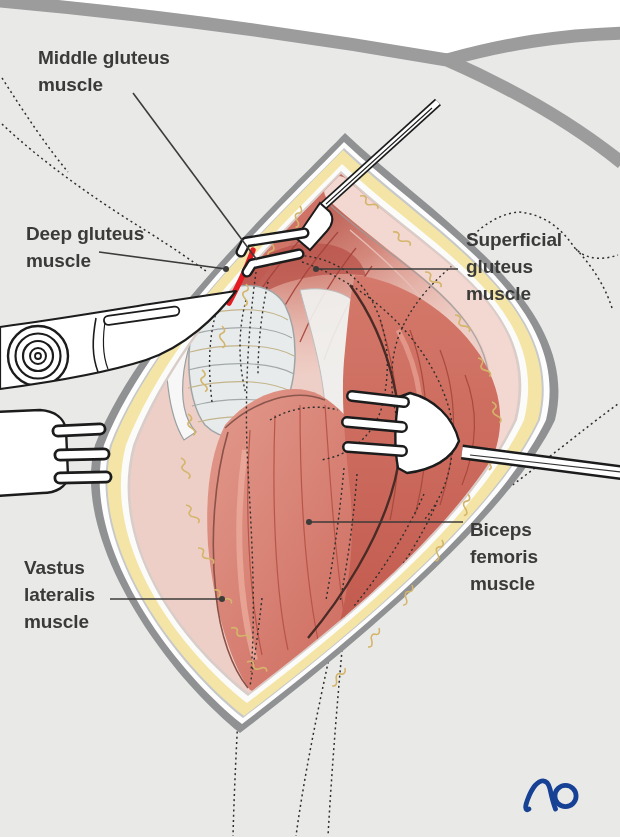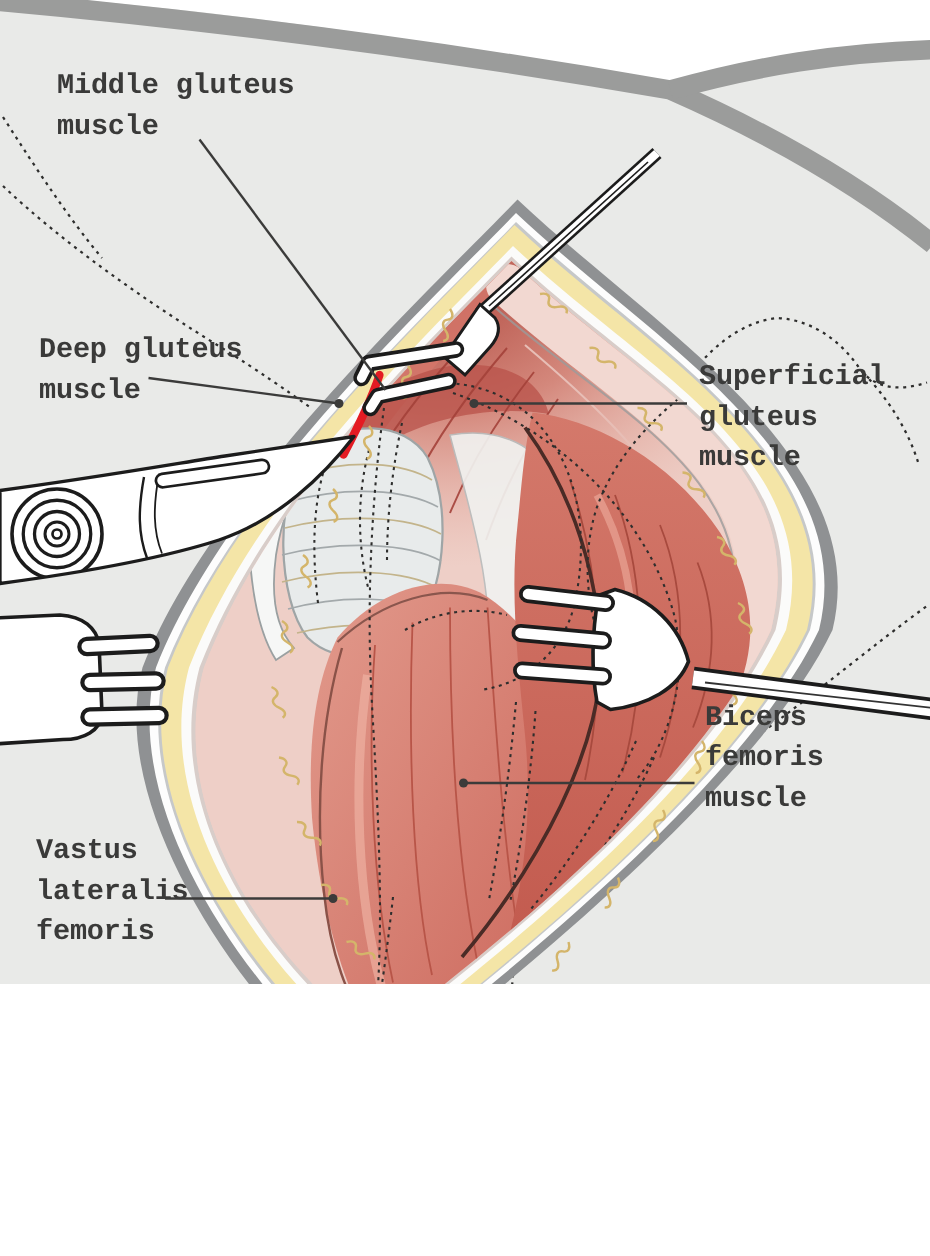--- a/index.html
+++ b/index.html
@@ -1,17 +1,17 @@
 <!DOCTYPE html>
 <html><head>
 <meta charset="utf-8">
 <style>
   html,body{margin:0;padding:0;background:#fff;}
-  .stage{position:relative;width:620px;height:656px;overflow:hidden;background:#a3a3a3;
-         font-family:Liberation Mono, monospace;}
+  .stage{position:relative;width:620px;height:837px;overflow:hidden;background:#a3a3a3;
+         font-family:Liberation Sans, sans-serif;}
   .stage svg{position:absolute;left:0;top:0;}
   .fig-label{position:absolute;font-size:19px;line-height:27px;font-weight:700;
              letter-spacing:-0.1px;color:#3a3a39;white-space:pre-line;z-index:5;}
 </style>
 </head>
 <body>
 
 <div class="stage">
 
 <svg width="620" height="837" viewBox="0 0 620 837">
@@ -251,23 +251,23 @@
   <g fill="none" stroke="#164194" stroke-width="4.8" stroke-linecap="round" aria-label="AO">
     <path d="M529,809 C526,811.5 525,808 526,804.5 C530,791 536,782.5 541.5,781 C546,780 548.5,783 550,789 C551.5,796 553.5,804 555.5,809"></path>
     <circle cx="565.5" cy="796" r="10.6"></circle>
   </g>
 </svg>
 
 <div class="fig-label" style="left:38px;top:44px;">Middle gluteus
 muscle</div>
 <div class="fig-label" style="left:26px;top:220px;">Deep gluteus
 muscle</div>
-<div class="fig-label" style="left:466px;top:238px;">Superficial
+<div class="fig-label" style="left:466px;top:226px;">Superficial
 gluteus
 muscle</div>
-<div class="fig-label" style="left:470px;top:465px;">Biceps
+<div class="fig-label" style="left:470px;top:516px;">Biceps
 femoris
 muscle</div>
 <div class="fig-label" style="left:24px;top:554px;">Vastus
 lateralis
-femoris</div>
+muscle</div>
 
 </div>
 
 </body></html>

